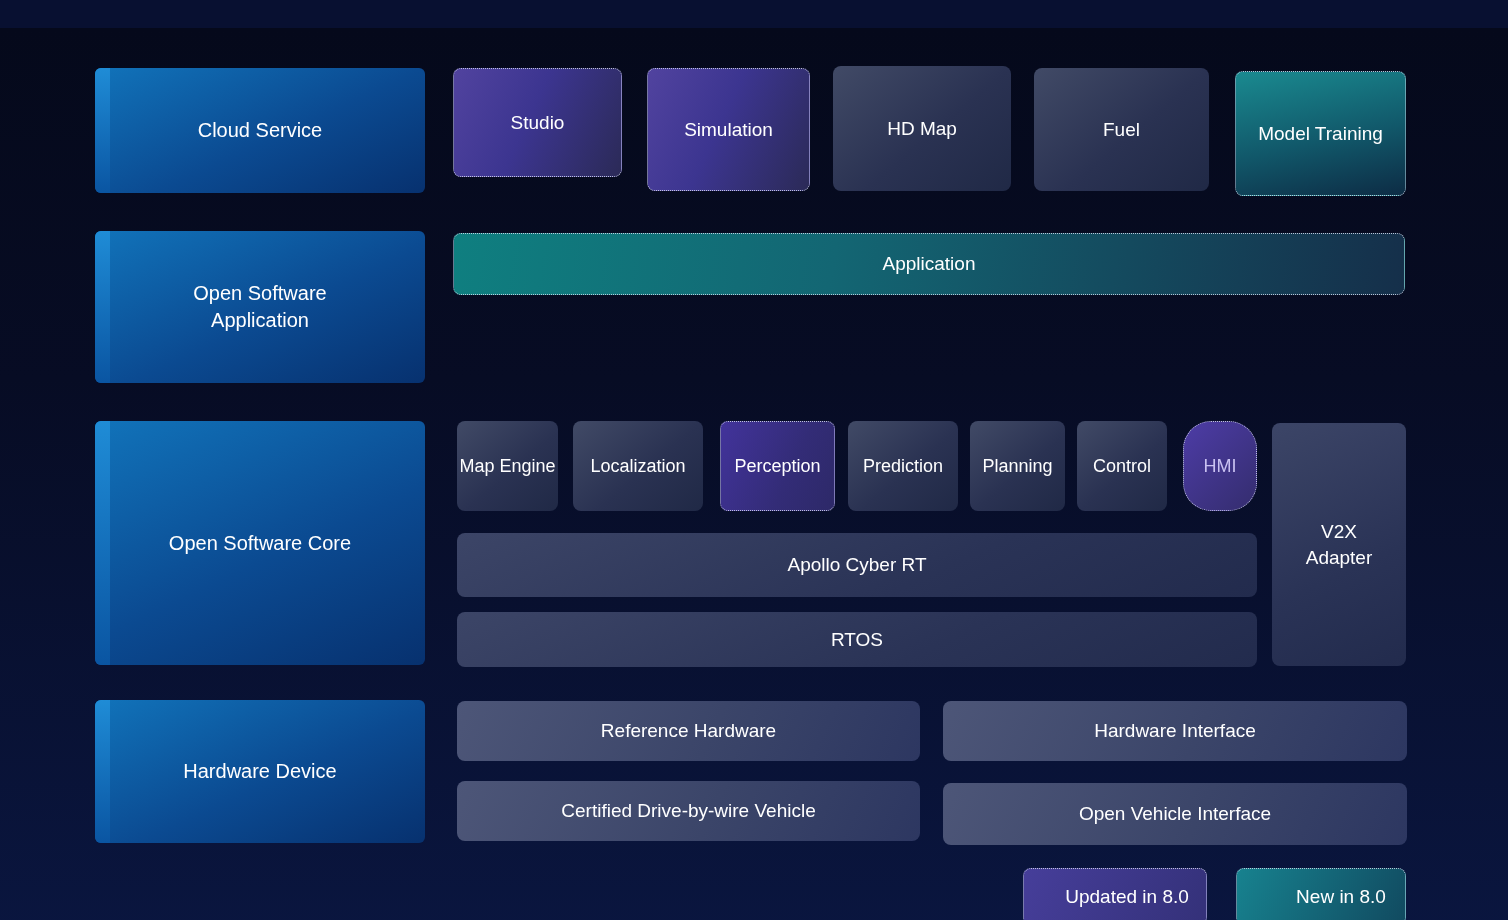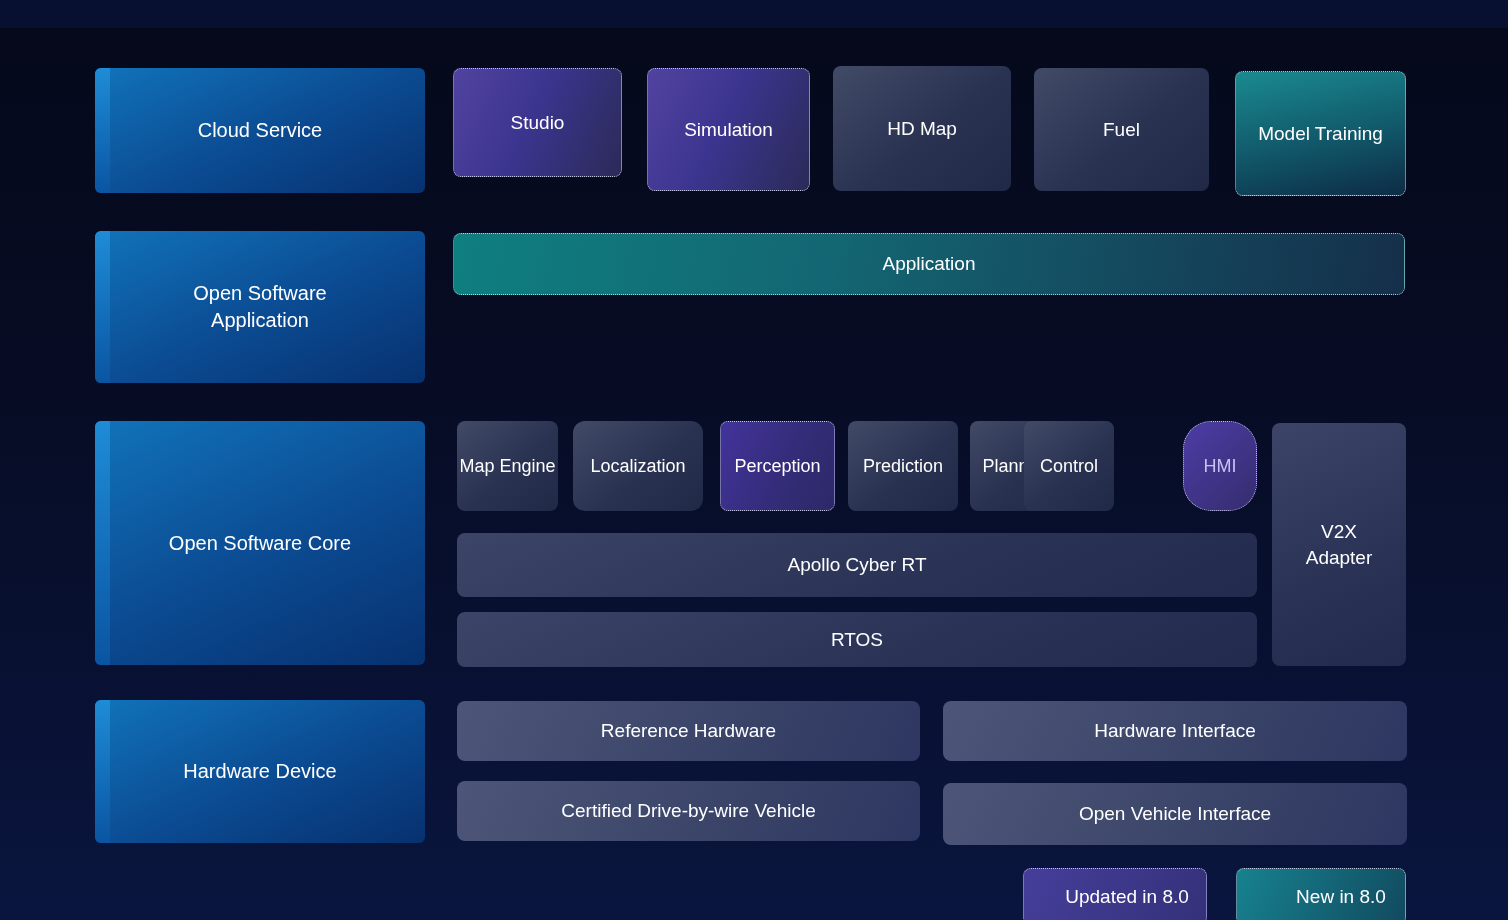--- a/index.html
+++ b/index.html
@@ -53,25 +53,25 @@
   .p-hdmap {left:833px; top:38px; width:178px; height:125px;}
   .p-fuel {left:1034px; top:40px; width:175px; height:123px;}
   .p-mt {left:1235px; top:43px; width:171px; height:125px;}
   
   .p-cat2 {left:95px; top:203px; width:330px; height:152px;}
   .p-app {left:453px; top:205px; width:952px; height:62px;}
   .p-ext {left:453px; top:292px; width:952px; height:62px;}
   
   .p-cat3 {left:95px; top:393px; width:330px; height:244px;}
   .p-me   {left:457px; top:393px; width:101px; height:90px;}
-  .p-loc  {left:573px; top:393px; width:130px; height:90px;border-radius:12px;}
+  .p-loc  {left:573px; top:393px; width:130px; height:90px;}
   .p-per  {left:720px; top:393px; width:115px; height:90px;}
   .p-pred {left:848px; top:393px; width:110px; height:90px;}
   .p-plan {left:970px; top:393px; width:95px;  height:90px;}
-  .p-ctrl {left:1024px; top:393px; width:90px; height:90px;}
+  .p-ctrl {left:1077px; top:393px; width:90px; height:90px;}
   .p-hmi  {left:1183px; top:393px; width:74px; height:90px;border-radius:28px;}
   .p-v2x  {left:1272px; top:395px; width:134px; height:243px;}
   .p-v2x .lbl { max-width:96px; }
   .p-cyber {left:457px; top:505px; width:800px; height:64px;}
   .p-rtos  {left:457px; top:584px; width:800px; height:55px;}
   
   .p-cat4 {left:95px; top:672px; width:330px; height:143px;}
   .p-refhw {left:457px; top:673px; width:463px; height:60px;}
   .p-hwif  {left:943px; top:673px; width:464px; height:60px;}
   .p-cert  {left:457px; top:753px; width:463px; height:60px;}

